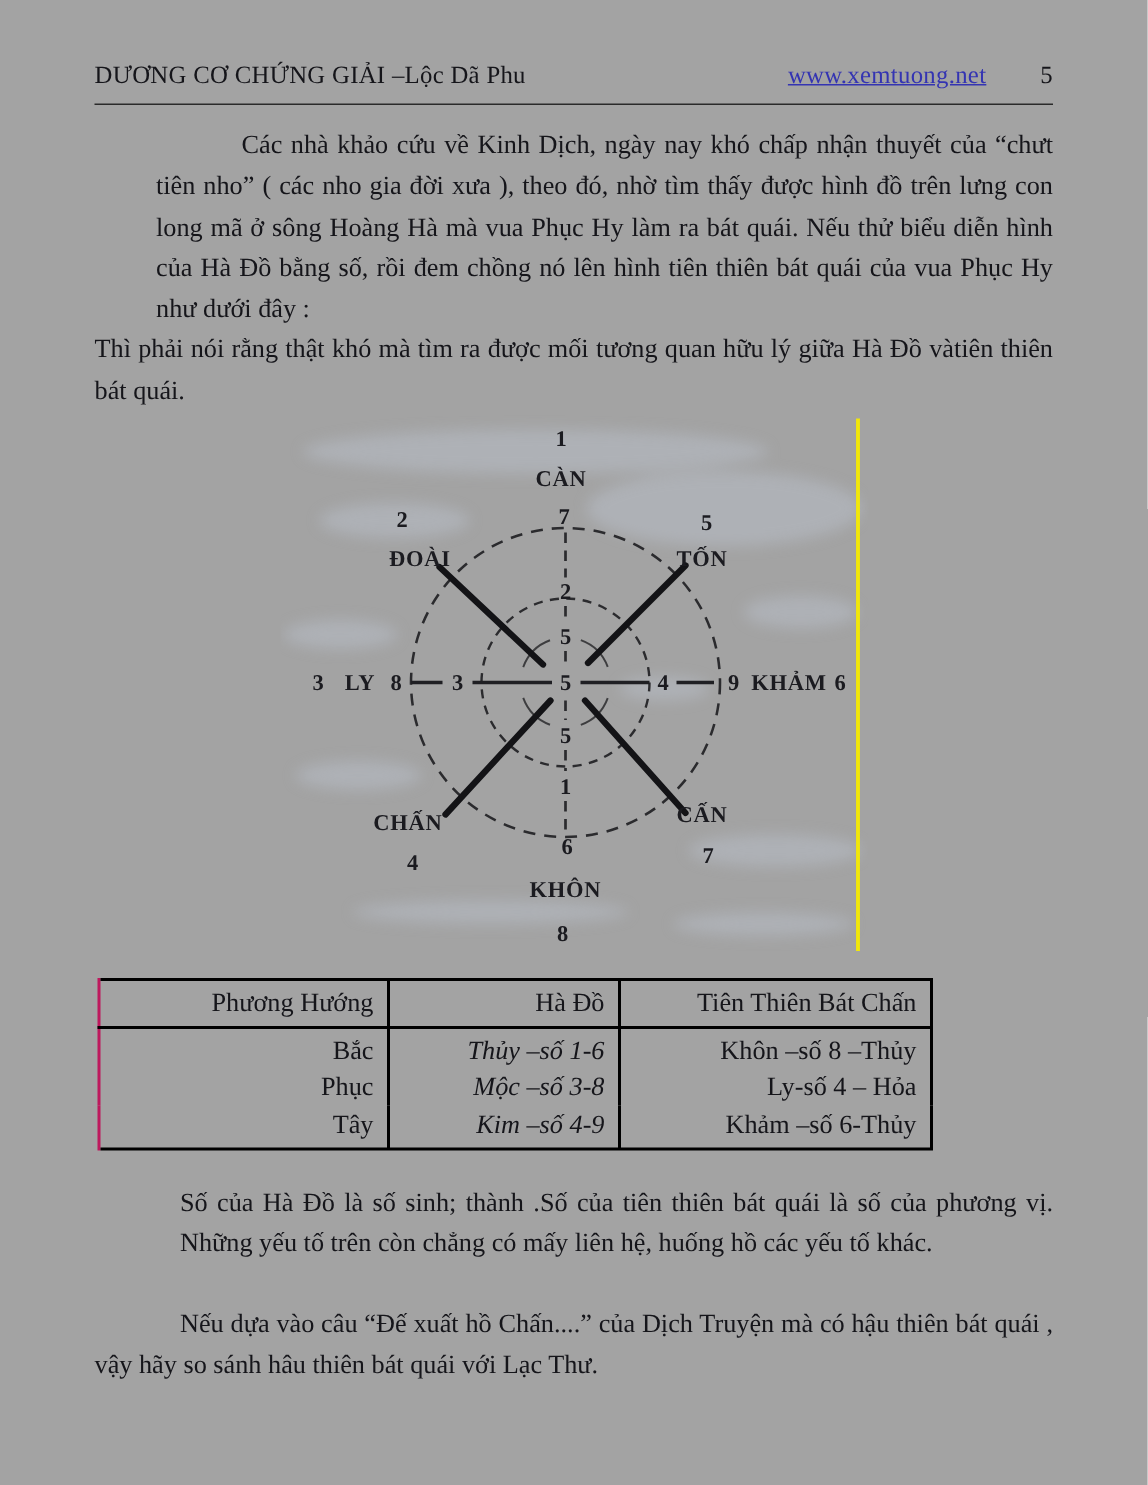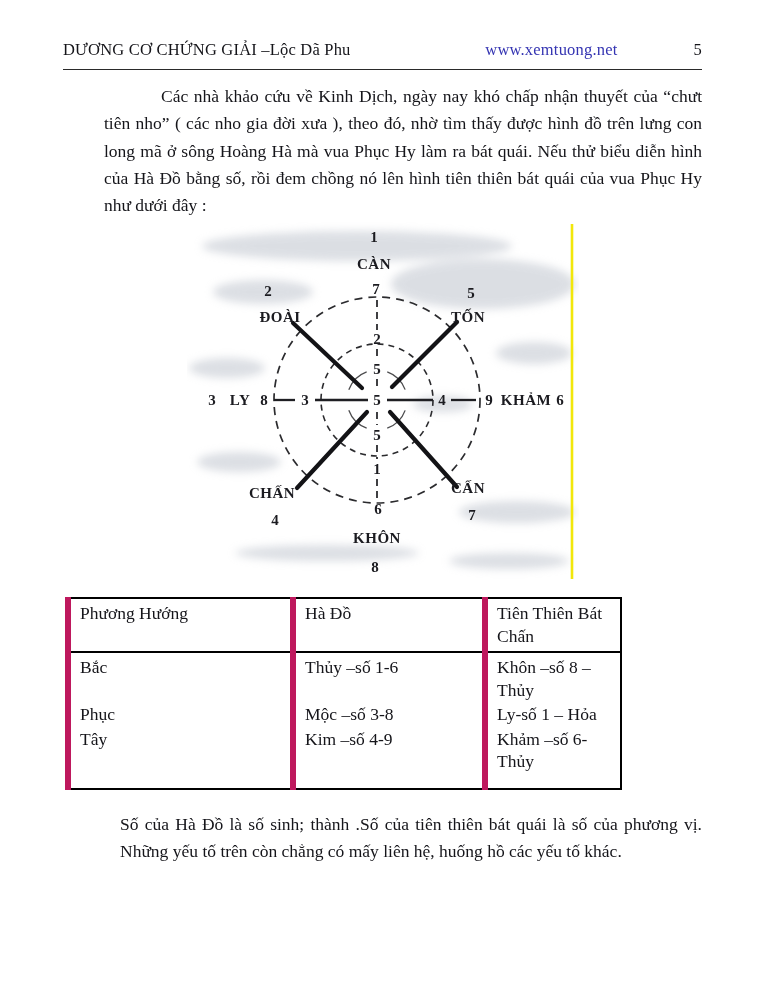--- a/index.html
+++ b/index.html
@@ -1,27 +1,27 @@
 <!DOCTYPE html>
 <html><head>
 <meta charset="utf-8">
 <style>
   * { margin:0; padding:0; box-sizing:border-box; }
   html,body { background:#e8e8e8; }
   .page {
     width:765px; height:990px; margin:0 auto; position:relative;
-    background:#ffffff; color:#15151a; overflow:hidden;
+    background:#a3a3a3; color:#15151a; overflow:hidden;
     font-family:"Liberation Serif", serif;
   }
   .content { padding:40px 63px 0 63px; }
 
   .header-row { display:flex; align-items:baseline; font-size:16.5px; letter-spacing:.2px; }
   .header-title { flex:0 0 auto; }
   .header-spacer { flex:1 1 auto; }
-  .header-link { color:#3434b2; margin-right:76px; cursor:pointer; }
+  .header-link { color:#3434b2; text-decoration:underline; margin-right:36px; cursor:pointer; }
   .header-page { flex:0 0 auto; }
   .header-rule { border:0; border-top:1.6px solid #2a2a2a; margin-top:9px; }
 
   p.body { font-size:17.5px; line-height:27.3px; text-align:justify; }
   .indent { text-indent:57px; }
   .p1 { margin-top:13px;margin-left:41px; }
   .pquote { margin-left:57px; margin-top:21px;font-family:Liberation Serif, serif; }
   .p4 { margin-top:26px; }
 
   .figure {
@@ -33,44 +33,45 @@
   }
   .fig-num   { font-size:15px; }
   .fig-label { font-size:15px; letter-spacing:.5px; }
 
   table.map {
     margin-left:2px; margin-top:15px; width:557px;
     border-collapse:collapse; border:2px solid #000;
     font-size:17.5px; line-height:22.5px;
   }
   table.map th, table.map td {
-    border-left:6px solid #be185d; border-right:2px solid #000;
-    padding:1px 9px; text-align:left; font-weight:normal; vertical-align:top;
+    border-left:2px solid #be185d; border-right:2px solid #000;
+    padding:1px 9px; text-align:right; font-weight:normal; vertical-align:top;
   }
   table.map th { border-bottom:2px solid #000; padding-top:3px; padding-bottom:4px; }
-  table.map td.c0 { width:225px; }
-  table.map td.c1 { width:192px; }
+  table.map td.c0 { width:193px; }
+  table.map td.c1 { width:154px;font-style:italic; }
   table.map tr.first td { padding-top:3px; }
-  table.map tr.last  td { padding-bottom:15px; }
+  table.map tr.last  td { padding-bottom:5px; }
 </style>
 </head>
 <body>
 
 <div class="page">
   <div class="content">
 
     <div class="header-row">
       <span class="header-title">DƯƠNG CƠ CHỨNG GIẢI –Lộc Dã Phu</span>
       <span class="header-spacer"></span>
       <span class="header-link">www.xemtuong.net</span>
       <span class="header-page">5</span>
     </div>
     <hr class="header-rule">
 
     <p class="body indent p1">Các nhà khảo cứu về Kinh Dịch, ngày nay khó chấp nhận thuyết của “chưt tiên nho” ( các nho gia đời xưa ), theo đó, nhờ tìm thấy được hình đồ trên lưng con long mã ở sông Hoàng Hà mà vua Phục Hy làm ra bát quái. Nếu thử biểu diễn hình của Hà Đồ bằng số, rồi đem chồng nó lên hình tiên thiên bát quái của vua Phục Hy như dưới đây :</p>
+    <p class="body">Thì phải nói rằng thật khó mà tìm ra được mối tương quan hữu lý giữa Hà Đồ vàtiên thiên bát quái.</p>
 
     <div class="figure">
       <svg width="392" height="360" viewBox="0 0 392 360">
         <defs>
           <filter id="blur" x="-60%" y="-60%" width="220%" height="220%">
             <feGaussianBlur stdDeviation="4.5"></feGaussianBlur>
           </filter>
         </defs>
 
         <g fill="#b9bfc9" opacity="0.5" filter="url(#blur)">
@@ -162,26 +163,27 @@
       </thead>
       <tbody>
         <tr class="first">
           <td class="c0">Bắc</td>
           <td class="c1">Thủy –số 1-6</td>
           <td class="c2">Khôn –số 8 –Thủy</td>
         </tr>
         <tr>
           <td class="c0">Phục</td>
           <td class="c1">Mộc –số 3-8</td>
-          <td class="c2">Ly-số 1 – Hỏa</td>
+          <td class="c2">Ly-số 4 – Hỏa</td>
         </tr>
         <tr class="last">
           <td class="c0">Tây</td>
           <td class="c1">Kim –số 4-9</td>
           <td class="c2">Khảm –số 6-Thủy</td>
         </tr>
       </tbody>
     </table>
 
     <p class="body pquote">Số của Hà Đồ là số sinh; thành .Số của tiên thiên bát quái là số của phương vị. Những yếu tố trên còn chẳng có mấy liên hệ, huống hồ các yếu tố khác.</p>
+    <p class="body indent p4">Nếu dựa vào câu “Đế xuất hồ Chấn....” của Dịch Truyện mà có hậu thiên bát quái , vậy hãy so sánh hâu thiên bát quái với Lạc Thư.</p>
 
   </div>
 </div>
 
 </body></html>

